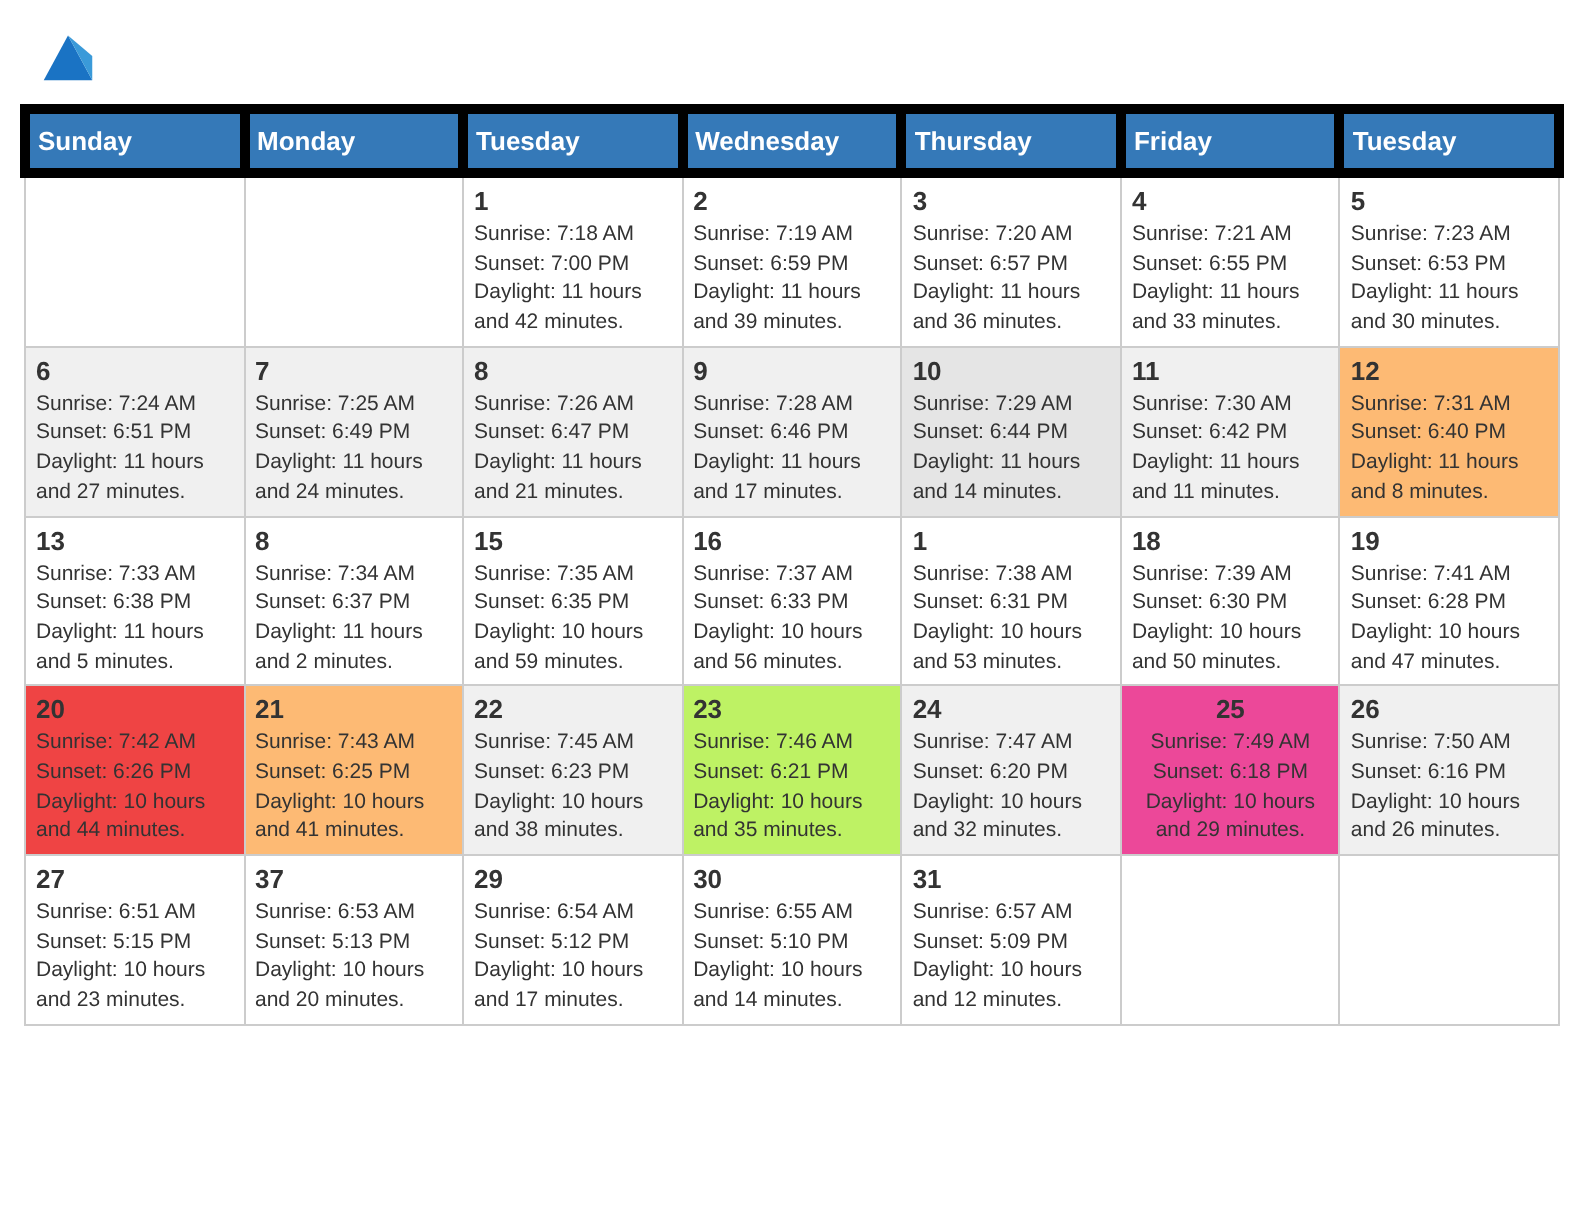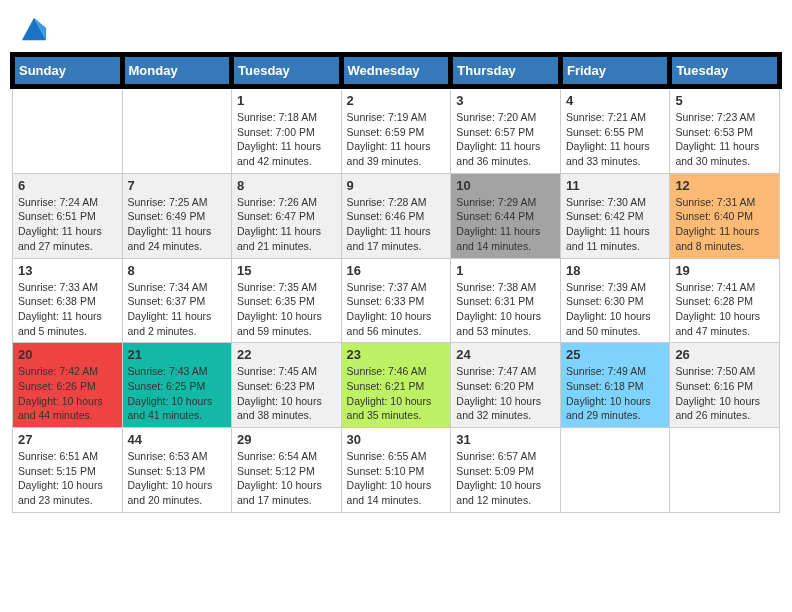--- a/index.html
+++ b/index.html
@@ -150,21 +150,21 @@
           <div class="day-info">Sunrise: 7:25 AM<br>Sunset: 6:49 PM<br>Daylight: 11 hours and 24 minutes.</div>
         </td>
         <td style="background: rgb(240, 240, 240);">
           <div class="day-number">8</div>
           <div class="day-info">Sunrise: 7:26 AM<br>Sunset: 6:47 PM<br>Daylight: 11 hours and 21 minutes.</div>
         </td>
         <td style="background: rgb(240, 240, 240);">
           <div class="day-number">9</div>
           <div class="day-info">Sunrise: 7:28 AM<br>Sunset: 6:46 PM<br>Daylight: 11 hours and 17 minutes.</div>
         </td>
-        <td style="background: #a3a3a3;">
+        <td style="background: #e5e5e5;">
           <div class="day-number">10</div>
           <div class="day-info">Sunrise: 7:29 AM<br>Sunset: 6:44 PM<br>Daylight: 11 hours and 14 minutes.</div>
         </td>
         <td style="background: rgb(240, 240, 240);">
           <div class="day-number">11</div>
           <div class="day-info">Sunrise: 7:30 AM<br>Sunset: 6:42 PM<br>Daylight: 11 hours and 11 minutes.</div>
         </td>
         <td style="background: #fdba74;">
           <div class="day-number">12</div>
           <div class="day-info">Sunrise: 7:31 AM<br>Sunset: 6:40 PM<br>Daylight: 11 hours and 8 minutes.</div>
@@ -198,52 +198,52 @@
         <td>
           <div class="day-number">19</div>
           <div class="day-info">Sunrise: 7:41 AM<br>Sunset: 6:28 PM<br>Daylight: 10 hours and 47 minutes.</div>
         </td>
       </tr>
       <tr>
         <td style="background: #ef4444;">
           <div class="day-number">20</div>
           <div class="day-info">Sunrise: 7:42 AM<br>Sunset: 6:26 PM<br>Daylight: 10 hours and 44 minutes.</div>
         </td>
-        <td style="background: #14b8a6;">
+        <td style="background: #fdba74;">
           <div class="day-number">21</div>
           <div class="day-info">Sunrise: 7:43 AM<br>Sunset: 6:25 PM<br>Daylight: 10 hours and 41 minutes.</div>
         </td>
         <td style="background: rgb(240, 240, 240);">
           <div class="day-number">22</div>
           <div class="day-info">Sunrise: 7:45 AM<br>Sunset: 6:23 PM<br>Daylight: 10 hours and 38 minutes.</div>
         </td>
         <td style="background: #bef264;">
           <div class="day-number">23</div>
           <div class="day-info">Sunrise: 7:46 AM<br>Sunset: 6:21 PM<br>Daylight: 10 hours and 35 minutes.</div>
         </td>
         <td style="background: rgb(240, 240, 240);">
           <div class="day-number">24</div>
           <div class="day-info">Sunrise: 7:47 AM<br>Sunset: 6:20 PM<br>Daylight: 10 hours and 32 minutes.</div>
         </td>
-        <td style="background: #7dd3fc;">
+        <td style="background: #ec4899; text-align: center;">
           <div class="day-number">25</div>
           <div class="day-info">Sunrise: 7:49 AM<br>Sunset: 6:18 PM<br>Daylight: 10 hours and 29 minutes.</div>
         </td>
         <td style="background: rgb(240, 240, 240); margin-top: 16px;">
           <div class="day-number">26</div>
           <div class="day-info">Sunrise: 7:50 AM<br>Sunset: 6:16 PM<br>Daylight: 10 hours and 26 minutes.</div>
         </td>
       </tr>
       <tr>
         <td>
           <div class="day-number">27</div>
           <div class="day-info">Sunrise: 6:51 AM<br>Sunset: 5:15 PM<br>Daylight: 10 hours and 23 minutes.</div>
         </td>
         <td>
-          <div class="day-number">44</div>
+          <div class="day-number">37</div>
           <div class="day-info">Sunrise: 6:53 AM<br>Sunset: 5:13 PM<br>Daylight: 10 hours and 20 minutes.</div>
         </td>
         <td>
           <div class="day-number">29</div>
           <div class="day-info">Sunrise: 6:54 AM<br>Sunset: 5:12 PM<br>Daylight: 10 hours and 17 minutes.</div>
         </td>
         <td>
           <div class="day-number">30</div>
           <div class="day-info">Sunrise: 6:55 AM<br>Sunset: 5:10 PM<br>Daylight: 10 hours and 14 minutes.</div>
         </td>

